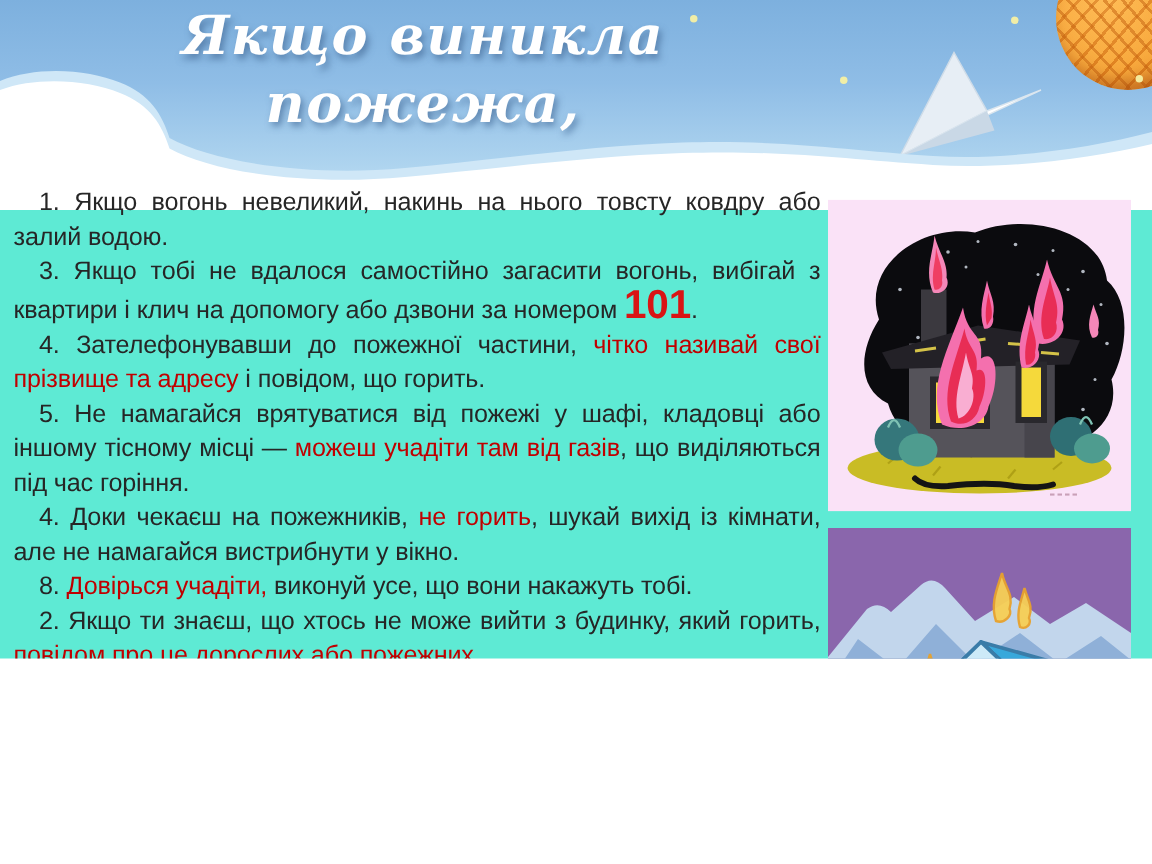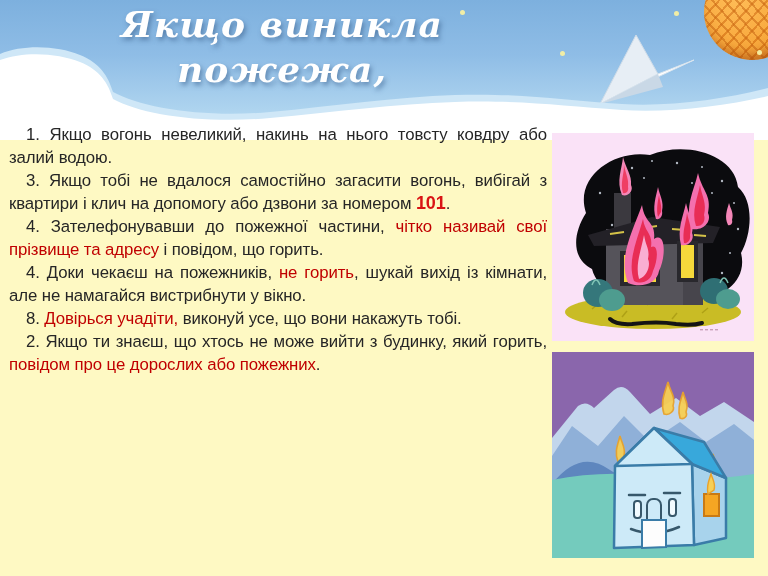--- a/index.html
+++ b/index.html
@@ -1,18 +1,18 @@
 <!DOCTYPE html>
 <html lang="uk"><head>
 <meta charset="utf-8">
 <style>
   html,body{margin:0;padding:0;}
   .slide{
-    position:relative; width:768px; height:576px; overflow:hidden;
-    background:#fef9c3; font-family:"Liberation Sans", sans-serif;
+    position:relative; width:768px; height:439px; overflow:hidden;
+    background:#5eead4; font-family:"Liberation Sans", sans-serif;
   }
   
   .header{
     position:absolute; left:0; top:0; width:768px; height:138px;
     background:linear-gradient(180deg,#7db0de 0%,#8fbde6 40%,#aed4ef 80%,#c3e2f5 100%);
   }
   .cloud-svg{position:absolute; left:0; top:0;}
   .title{
     position:absolute; left:22px; top:2px; width:520px;
     text-align:center; color:#ffffff;
@@ -32,21 +32,21 @@
   }
   .star{position:absolute; border-radius:50%; background:#f7f0a2; opacity:.95;}
   
   .textcol{
     position:absolute; left:9px; top:123px; width:538px;
     font-size:16.8px; line-height:23px; color:#262626;
     text-align:justify; letter-spacing:-0.1px;
   }
   .textcol p{margin:0; text-indent:17px;}
   .seg-red{color:#c00000;}
-  .seg-red-big{color:#d91414; font-weight:bold; font-size:18px; line-height:23px;}
+  .seg-red-big{color:#d91414; font-weight:bold; font-size:27px; line-height:23px;}
   
   .illu{position:absolute; left:552px; width:202px; overflow:hidden;}
   .illu1{top:133px; height:208px;}
   .illu2{top:352px; height:206px;}
   .illu svg{display:block;}
 </style>
 </head>
 <body>
 
 <div class="slide">
@@ -78,20 +78,21 @@
 
     <div class="title">
       <span class="l1">Якщо виникла пожежа,</span>
     </div>
   </div>
 
   <div class="textcol" id="paragraphs">
       <p><span class="">1. Якщо вогонь невеликий, накинь на нього товсту ковдру або залий водою.</span></p>
       <p><span class="">3. Якщо тобі не вдалося самостійно загасити вогонь, вибігай з квартири і клич на допомогу або дзвони за номером </span><span class="seg-red-big">101</span><span class="">.</span></p>
       <p><span class="">4. Зателефонувавши до пожежної частини, </span><span class="seg-red">чітко називай свої прізвище та адресу</span><span class=""> і повідом, що горить.</span></p>
+      <p><span class="">5. Не намагайся врятуватися від пожежі у шафі, кладовці або іншому тісному місці — </span><span class="seg-red">можеш учадіти там від газів</span><span class="">, що виділяються під час горіння.</span></p>
       <p><span class="">4. Доки чекаєш на пожежників, </span><span class="seg-red">не горить</span><span class="">, шукай вихід із кімнати, але не намагайся вистрибнути у вікно.</span></p>
       <p><span class="">8. </span><span class="seg-red">Довірься учадіти,</span><span class=""> виконуй усе, що вони накажуть тобі.</span></p>
       <p><span class="">2. Якщо ти знаєш, що хтось не може вийти з будинку, який горить, </span><span class="seg-red">повідом про це дорослих або пожежних</span><span class="">.</span></p>
     </div>
 
   <div class="illu illu1">
     <svg width="202" height="208" viewBox="0 0 202 208">
       <rect x="0" y="0" width="202" height="208" fill="#fae2f7"></rect>
 
       <path d="M34,80 C22,44 62,16 98,22 C132,8 182,20 186,54 C202,68 200,100 189,120

